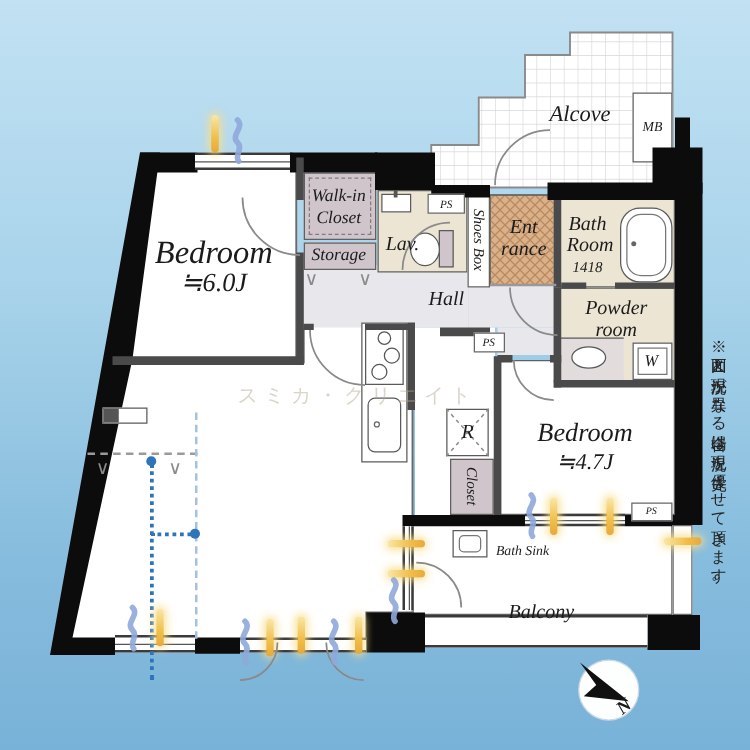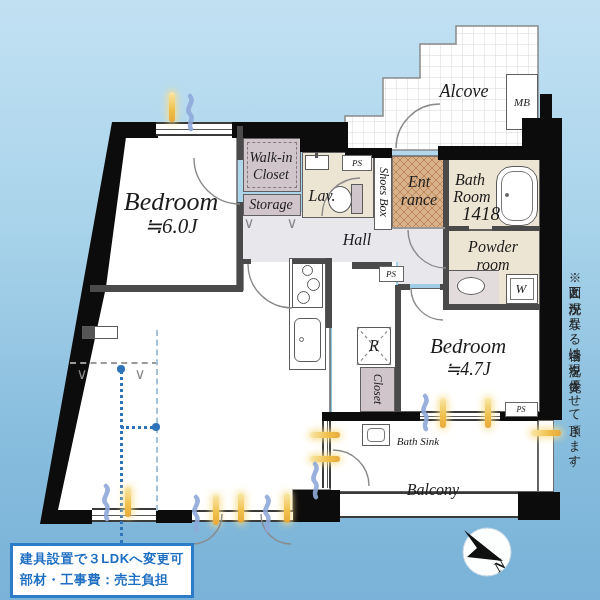--- a/index.html
+++ b/index.html
@@ -234,30 +234,27 @@
   <div class="lbl" style="left:391px;top:274px;font-size:9px">PS</div>
   <div class="lbl" style="left:521px;top:409px;font-size:8px">PS</div>
   <div class="lbl vlbl" style="left:383px;top:192px;font-size:12px">Shoes Box</div>
   <div class="lbl" style="left:419px;top:182px;font-size:16px">Ent</div>
   <div class="lbl" style="left:419px;top:200px;font-size:16px">rance</div>
   <div class="lbl" style="left:357px;top:240px;font-size:16px">Hall</div>
   <div class="lbl" style="left:464px;top:91px;font-size:18px">Alcove</div>
   <div class="lbl" style="left:522px;top:102px;font-size:11px">MB</div>
   <div class="lbl" style="left:470px;top:180px;font-size:16px">Bath</div>
   <div class="lbl" style="left:472px;top:197px;font-size:16px">Room</div>
-  <div class="lbl" style="left:481px;top:214px;font-size:19px">1418</div>
+  <div class="lbl" style="left:470px;top:214px;font-size:12px">1418</div>
   <div class="lbl" style="left:493px;top:247px;font-size:16px">Powder</div>
   <div class="lbl" style="left:493px;top:265px;font-size:16px">room</div>
   <div class="lbl" style="left:521px;top:289px;font-size:13px">W</div>
   <div class="lbl" style="left:374px;top:346px;font-size:16px">R</div>
   <div class="lbl vlbl" style="left:377px;top:389px;font-size:12px">Closet</div>
   <div class="lbl" style="left:418px;top:441px;font-size:11px">Bath Sink</div>
   <div class="lbl" style="left:433px;top:490px;font-size:16px">Balcony</div>
   <div class="lbl" style="left:500px;top:566px;font-size:15px;font-weight:bold;transform:translate(-50%,-50%) rotate(-40deg)">N</div>
 
-
-  <div id="notice">
-    <div>建具設置で３LDKへ変更可</div>
-    <div>部材・工事費：売主負担</div>
-  </div>
+  <div id="wm-agency">スミカ・クリエイト</div>
+
 
   <div id="disclaimer">※図面と現況が異なる場合は現況を優先させて頂きます。</div>
 </div>
 
 </body></html>

